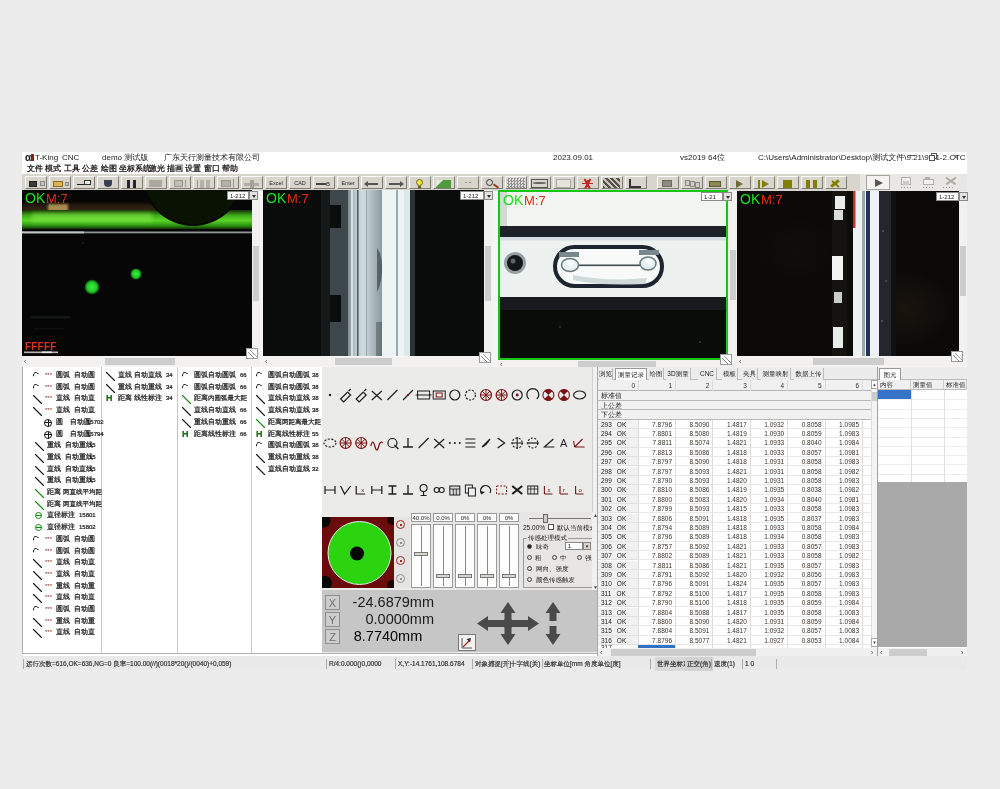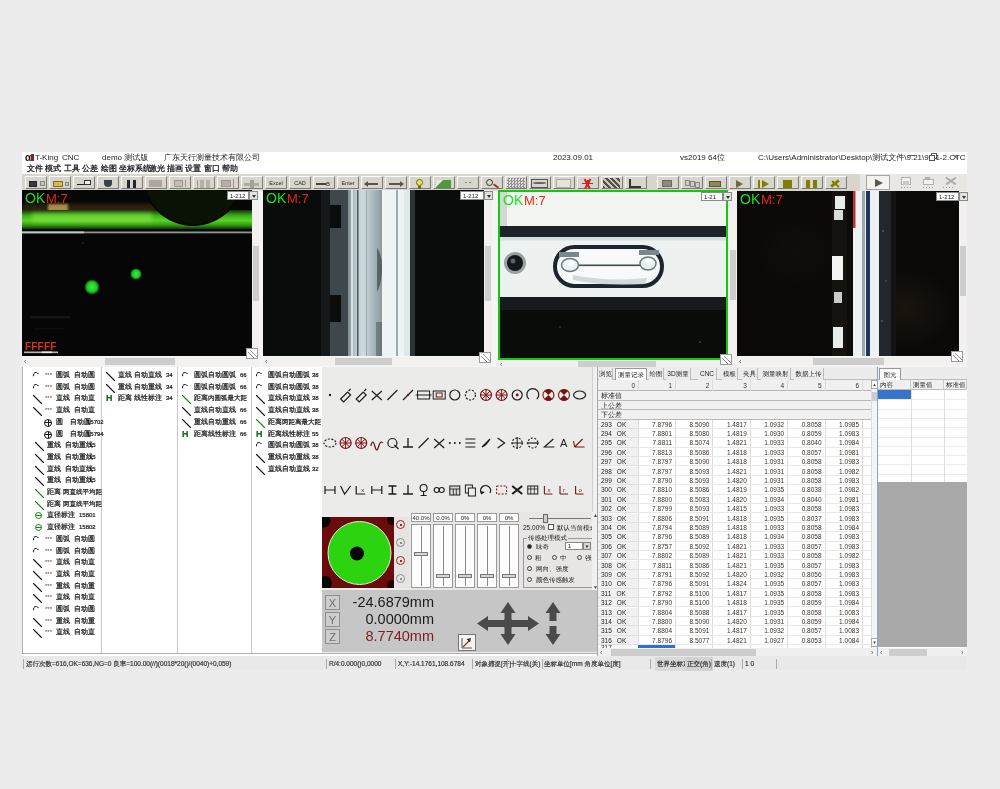--- a/index.html
+++ b/index.html
@@ -764,21 +764,21 @@
     <div class="abs" style="left:270px;top:145px;width:8px;height:78px;background:#f0f0f0">
       <span style="position:absolute;top:0;left:1px;font-size:5px;color:#444">▲</span>
       <span style="position:absolute;bottom:0;left:1px;font-size:5px;color:#444">▼</span>
     </div>
     <div class="abs" style="left:0;top:223px;width:278px;height:62px;background:#c6c6c6">
       <div class="abs" style="left:3px;top:5px;width:15px;height:15px;border:1px solid #8e8e8e;color:#6e6e6e;font-size:11px;line-height:14px;text-align:center;background:#cdcdcd">X</div>
       <div class="abs" style="left:20px;top:4px;width:92px;height:16px;font-size:14.5px;line-height:16px;color:#1b1b1b;text-align:right">-24.6879mm</div>
       <div class="abs" style="left:3px;top:22px;width:15px;height:15px;border:1px solid #8e8e8e;color:#6e6e6e;font-size:11px;line-height:14px;text-align:center;background:#cdcdcd">Y</div>
       <div class="abs" style="left:20px;top:21px;width:92px;height:16px;font-size:14.5px;line-height:16px;color:#1b1b1b;text-align:right">0.0000mm</div>
       <div class="abs" style="left:3px;top:39px;width:15px;height:15px;border:1px solid #8e8e8e;color:#6e6e6e;font-size:11px;line-height:14px;text-align:center;background:#cdcdcd">Z</div>
-      <div class="abs" style="left:20px;top:38px;width:92px;height:16px;font-size:14.5px;line-height:16px;color:#7f1d1d;text-align:right">8.7740mm</div>
+      <div class="abs" style="left:20px;top:38px;width:92px;height:16px;font-size:14.5px;line-height:16px;color:#000000;text-align:center">8.7740mm</div>
       <div class="abs" style="left:136px;top:44px;width:18px;height:17px;background:#f4f3f1;border:1px solid #777"><svg width="16" height="15">
           <path d="M3 13 v-10 M3 13 h10" stroke="#555" fill="none"></path>
           <path d="M4 12 L11 5" stroke="#a03028" stroke-width="1.2"></path>
           <path d="M12 3 l-1 4.5 l-3.5 -3.5 z" fill="#303030"></path>
         </svg></div>
       <svg class="abs" style="left:155px;top:12px" width="92" height="46" viewBox="0 0 92 46">
 <path d="M0 21.5 L11 14 V18 H29 V25 H11 V29 Z" fill="#4a4a4a"></path>
 <path d="M62 21.5 L51 14 V18 H33 V25 H51 V29 Z" fill="#4a4a4a"></path>
 <path d="M31 0 L38.5 11 H34.5 V19 H27.5 V11 H23.5 Z" fill="#4a4a4a"></path>
 <path d="M31 43 L38.5 32 H34.5 V24 H27.5 V32 H23.5 Z" fill="#4a4a4a"></path>

